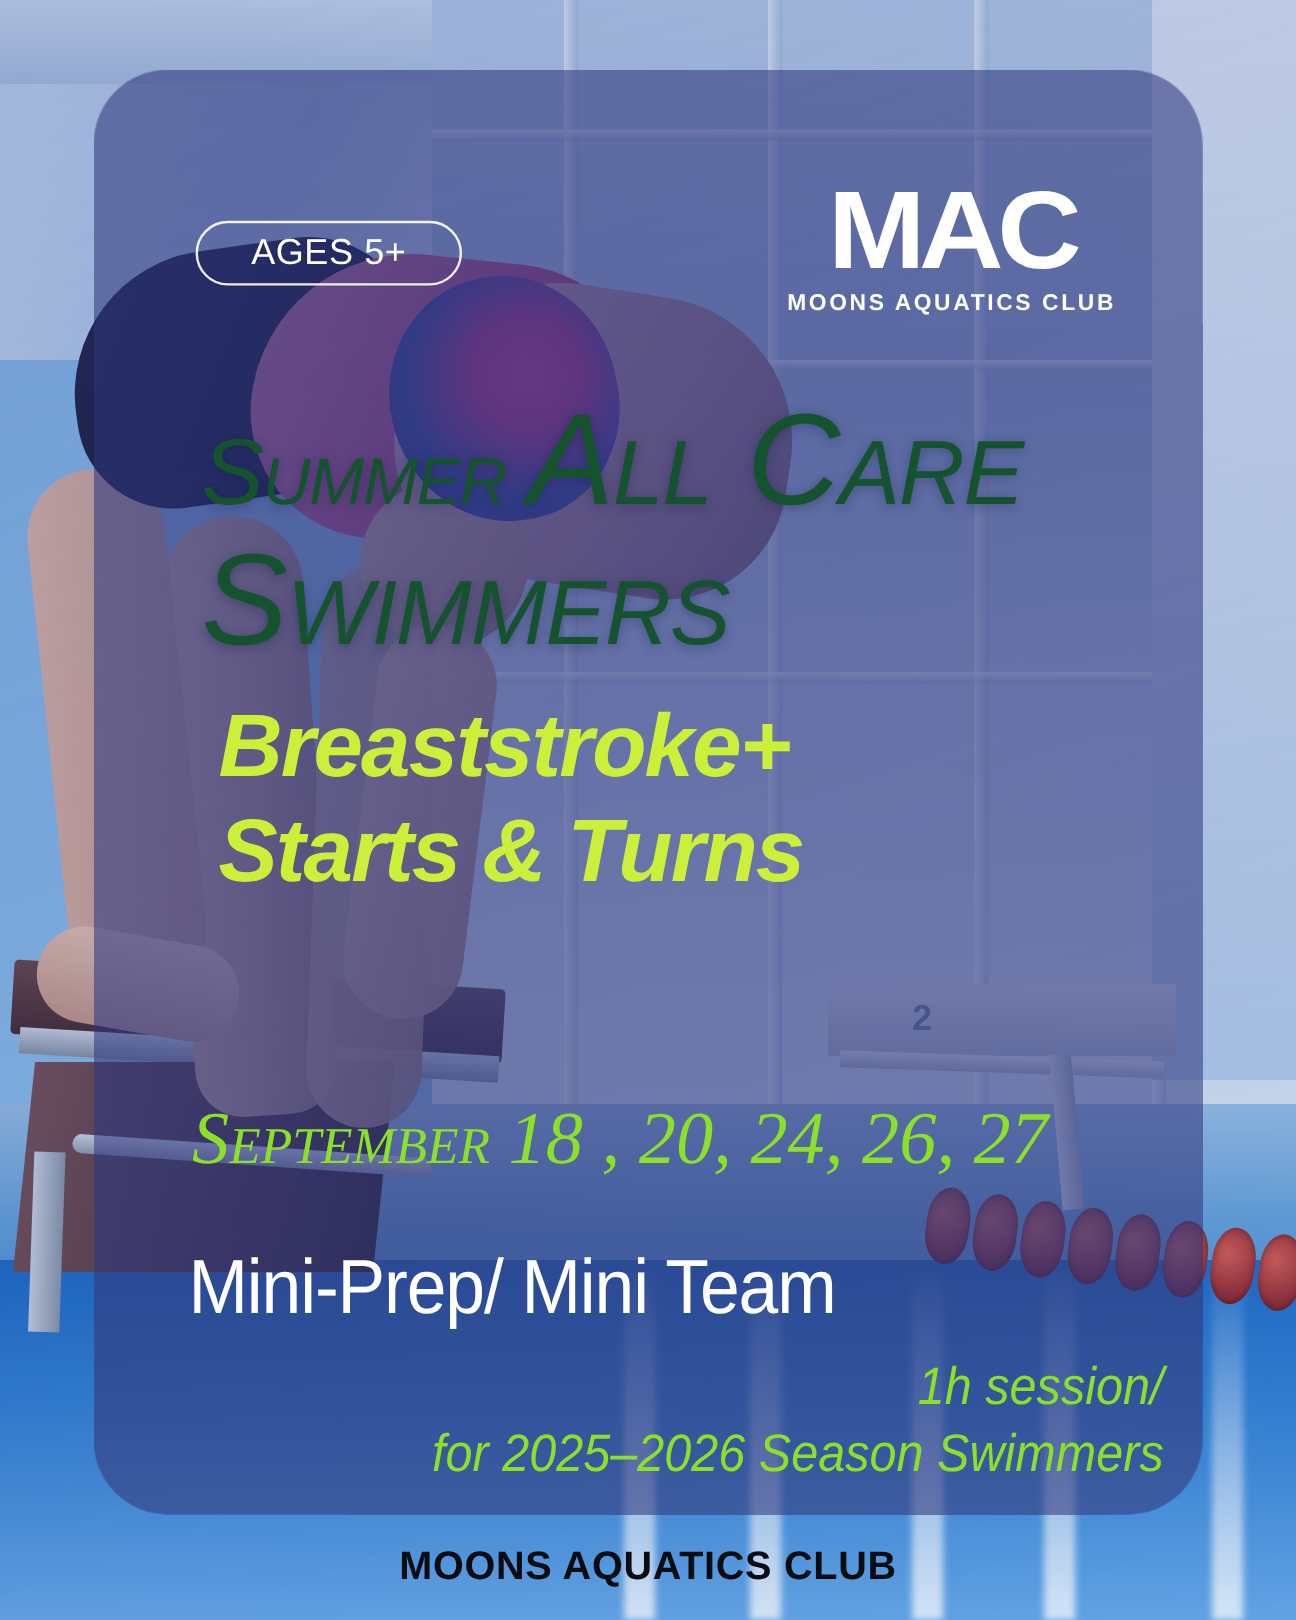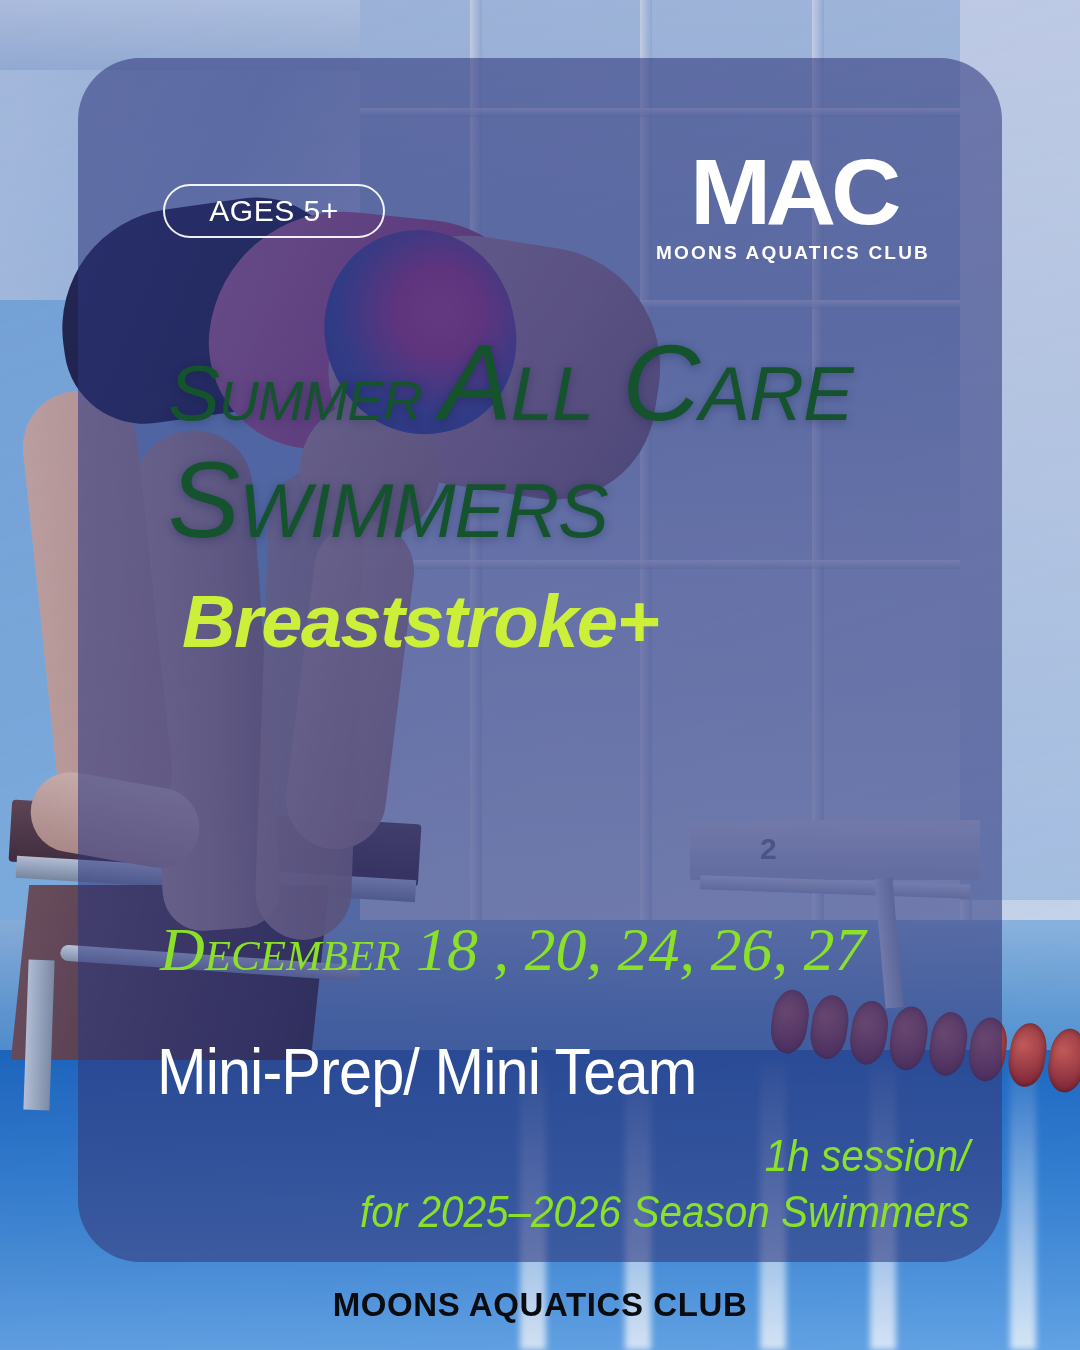--- a/index.html
+++ b/index.html
@@ -393,23 +393,24 @@
     <div class="head">
       <div class="head-l1">
         <span class="h-summer">Summer</span>
         <span class="h-allcare">All Care</span>
       </div>
       <div class="head-l2">Swimmers</div>
     </div>
 
     <div class="strokes" style="color: rgb(204, 240, 58);">
       <div>Breaststroke+</div>
+      <div>Starts &amp; Turns</div>
     </div>
 
-    <div class="dates" style="color: rgb(139, 224, 40);">December 18 , 20, 24, 26, 27</div>
+    <div class="dates" style="color: rgb(139, 224, 40);">September 18 , 20, 24, 26, 27</div>
 
     <div class="group">Mini-Prep/ Mini Team</div>
 
     <div class="sess1" style="color: rgb(139, 224, 40);">1h session/</div>
     <div class="sess2" style="color: rgb(139, 224, 40);">for 2025–2026 Season Swimmers</div>
 
     <div class="footer" style="color: rgb(11, 12, 15);">MOONS AQUATICS CLUB</div>
   </div>
 </div>
 

